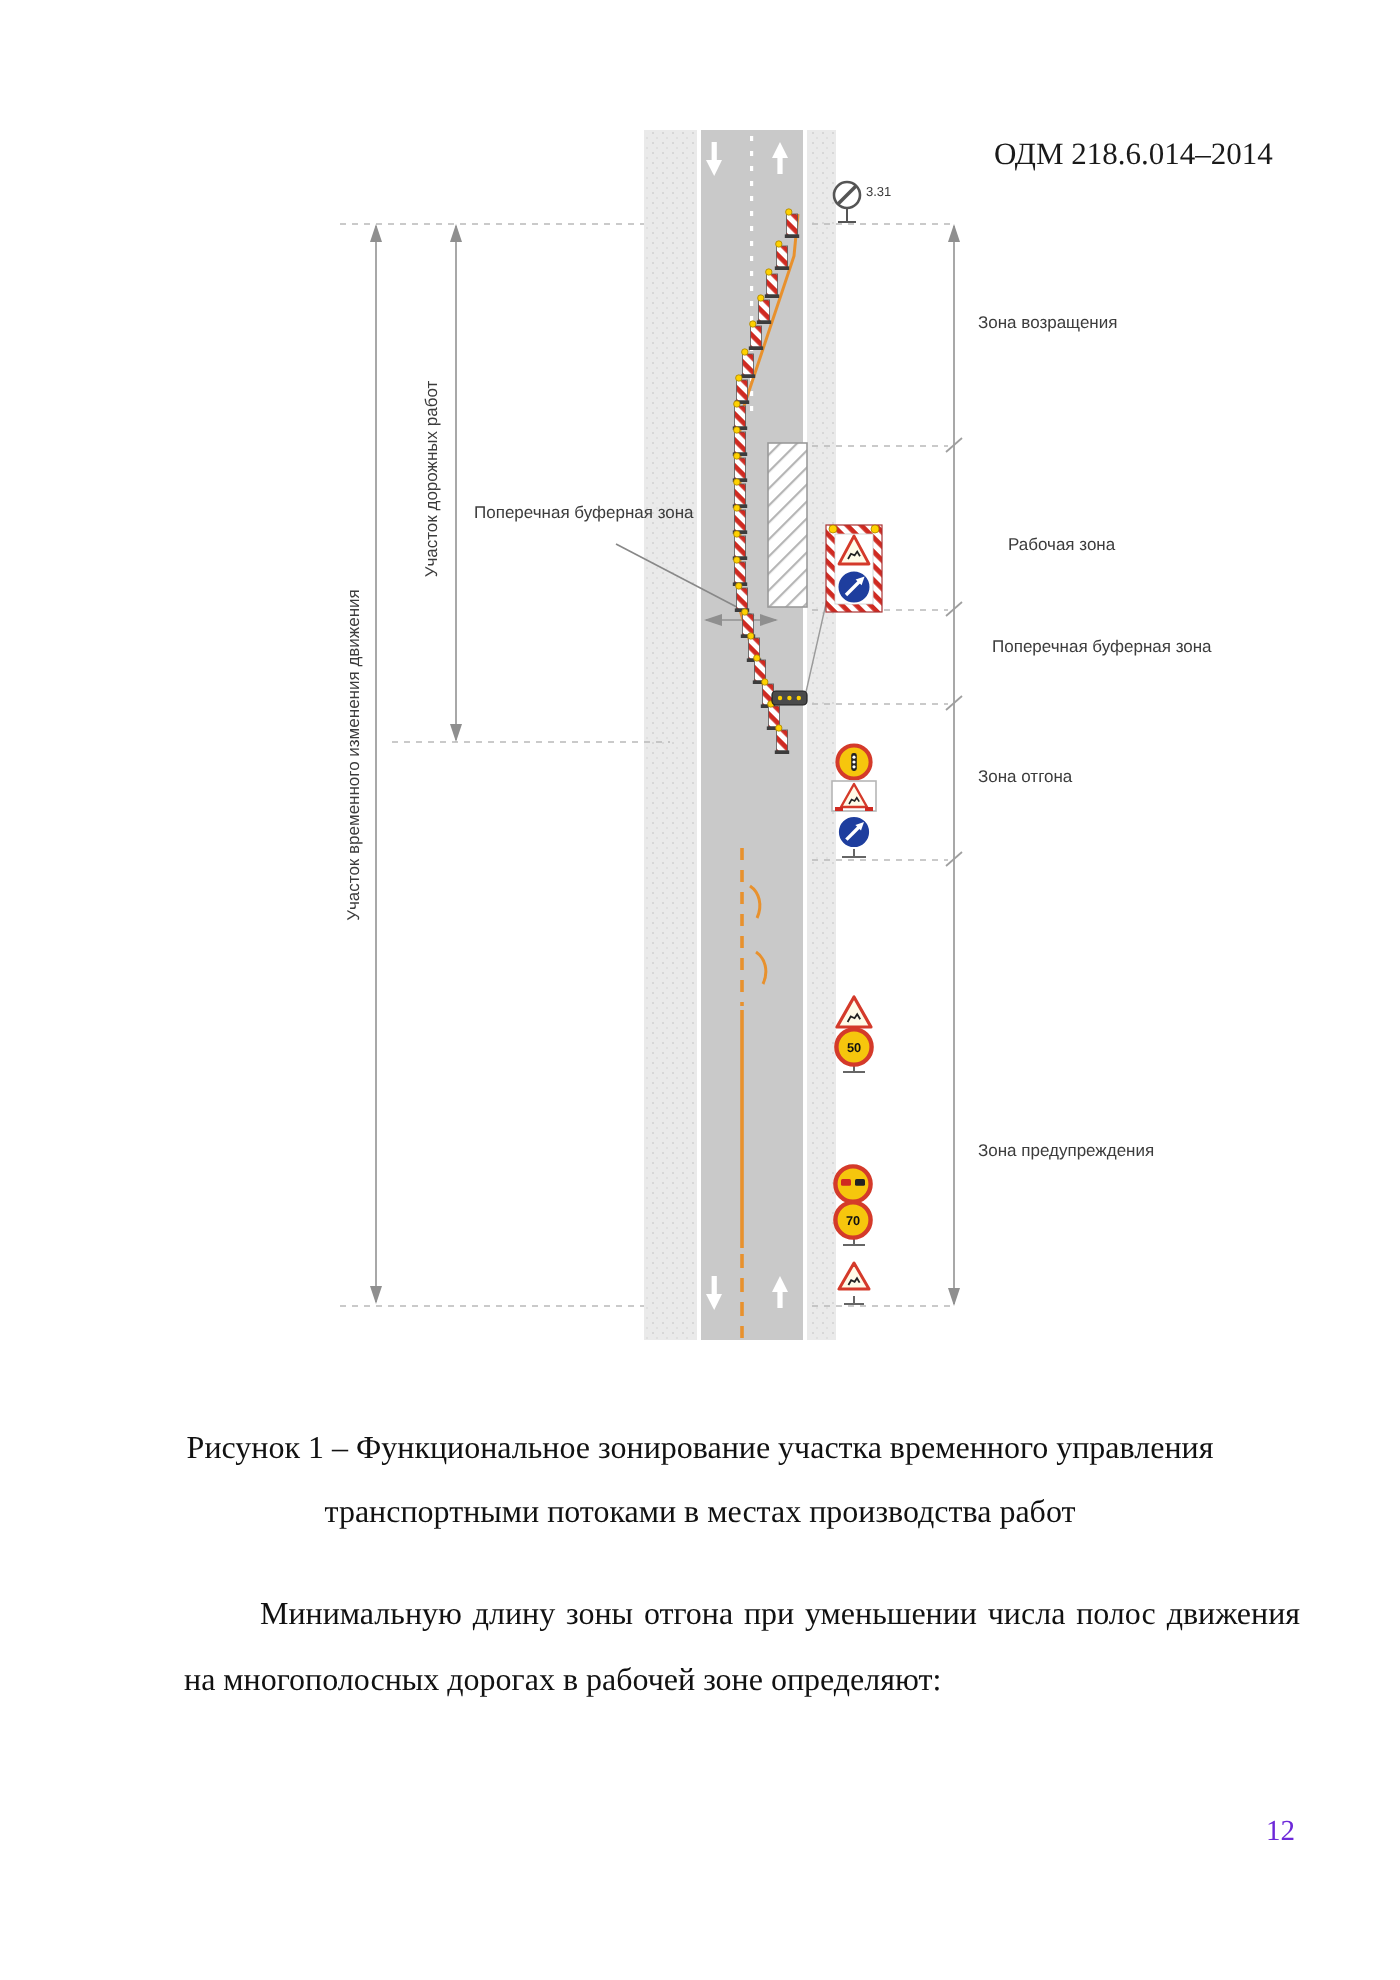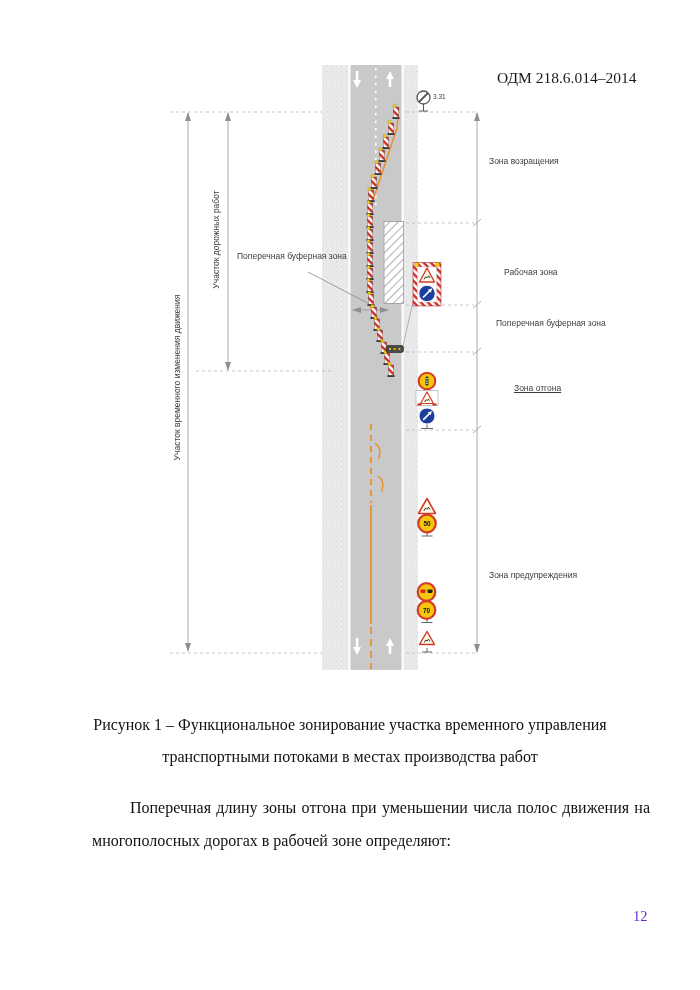--- a/index.html
+++ b/index.html
@@ -231,25 +231,25 @@
 <div class="sign-331-lbl">3.31</div>
 
 <div class="vlbl" style="left:3px;top:371px;width:350px;height:13px;">Участок временного изменения движения</div>
 <div class="vlbl" style="left:104px;top:233px;width:226px;height:13px;">Участок дорожных работ</div>
 
 <div class="fig-lbl wrap" style="left:237px;top:250px;width:112px;">Поперечная буферная зона</div>
 
 <div class="fig-lbl" style="left:489px;top:155px;">Зона возращения</div>
 <div class="fig-lbl" style="left:504px;top:266px;">Рабочая зона</div>
 <div class="fig-lbl wrap" style="left:496px;top:317px;width:112px;">Поперечная буферная зона</div>
-<div class="fig-lbl" style="left:514px;top:382px;text-decoration:underline;">Зона отгона</div>
+<div class="fig-lbl" style="left:489px;top:382px;">Зона отгона</div>
 <div class="fig-lbl" style="left:489px;top:533px;margin-top:36px;">Зона предупреждения</div>
 
 <div class="caption">
   <div>Рисунок 1 – Функциональное зонирование участка временного управления</div>
   <div>транспортными потоками в местах производства работ</div>
 </div>
 
 <div class="bodytext">
-  <p>Поперечная длину зоны отгона при уменьшении числа полос движения на многополосных дорогах в рабочей зоне определяют:</p>
+  <p>Минимальную длину зоны отгона при уменьшении числа полос движения на многополосных дорогах в рабочей зоне определяют:</p>
 </div>
 
 <div class="pageno">12</div>
 
 </body></html>

